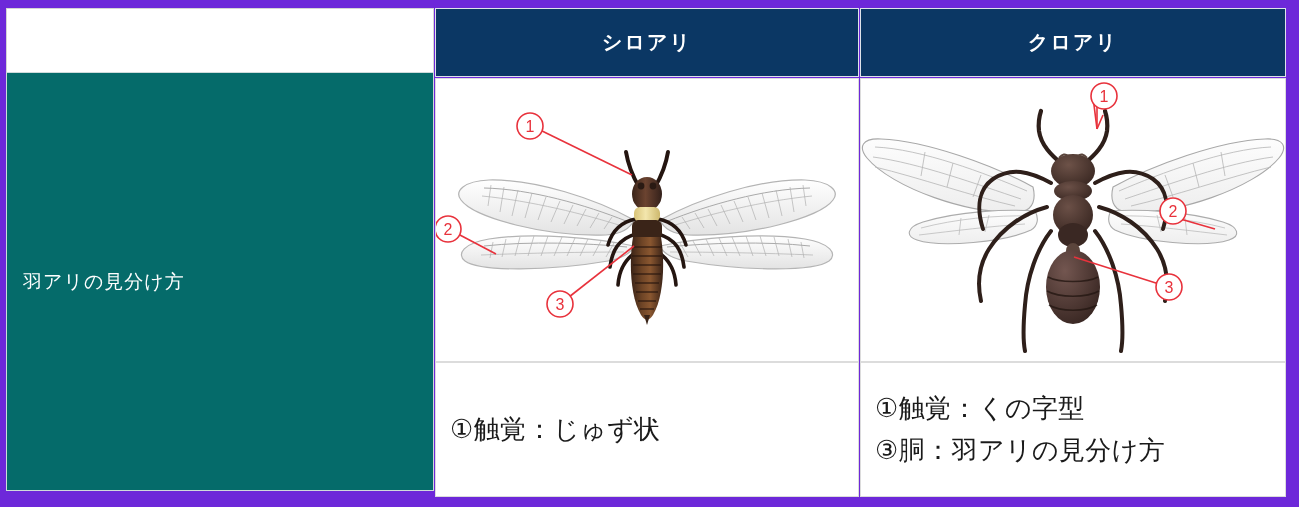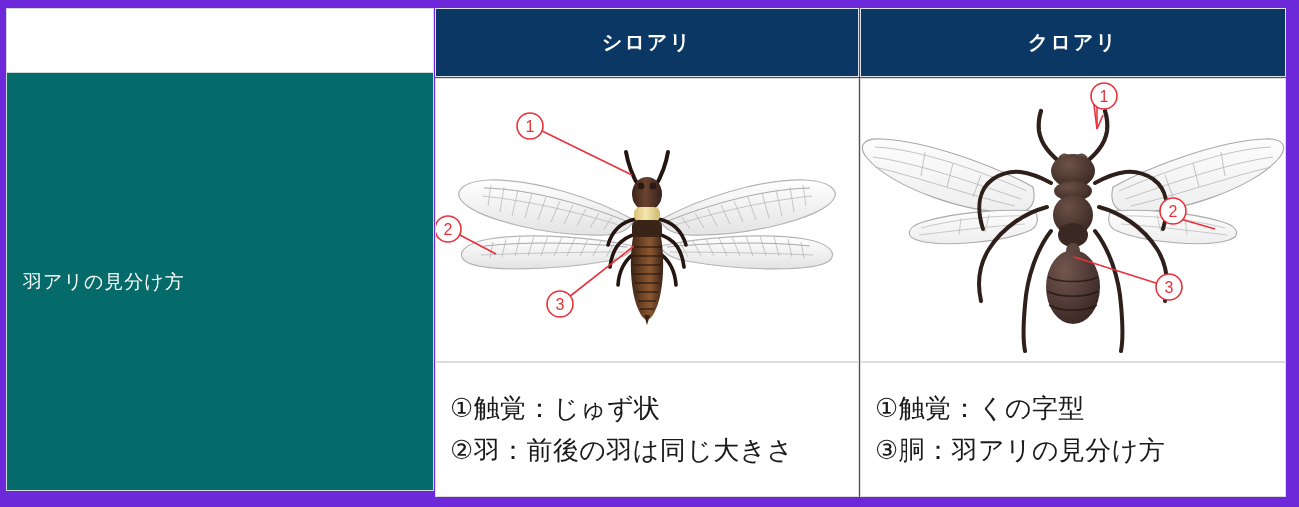--- a/index.html
+++ b/index.html
@@ -345,21 +345,20 @@
         <path d="M298 205 L213 178" stroke="#e8323c" stroke-width="1.6" fill="none"></path>
         <circle cx="308" cy="208" r="13" fill="#fff" stroke="#e8323c" stroke-width="1.6"></circle>
         <text x="308" y="214" text-anchor="middle" font-size="16" fill="#e8323c" font-family="'Liberation Sans',sans-serif">3</text>
       </g>
     </svg>
   </div>
 
   <div class="cell txt txt-a">
     <div class="bullets">
       <div>①触覚：じゅず状</div>
-      <div>②羽：前後の羽は同じ大きさ</div>
     </div>
   </div>
   <div class="cell txt txt-b">
     <div class="bullets">
       <div>①触覚：くの字型</div>
       <div>③胴：羽アリの見分け方</div>
     </div>
   </div>
 
  </div>

